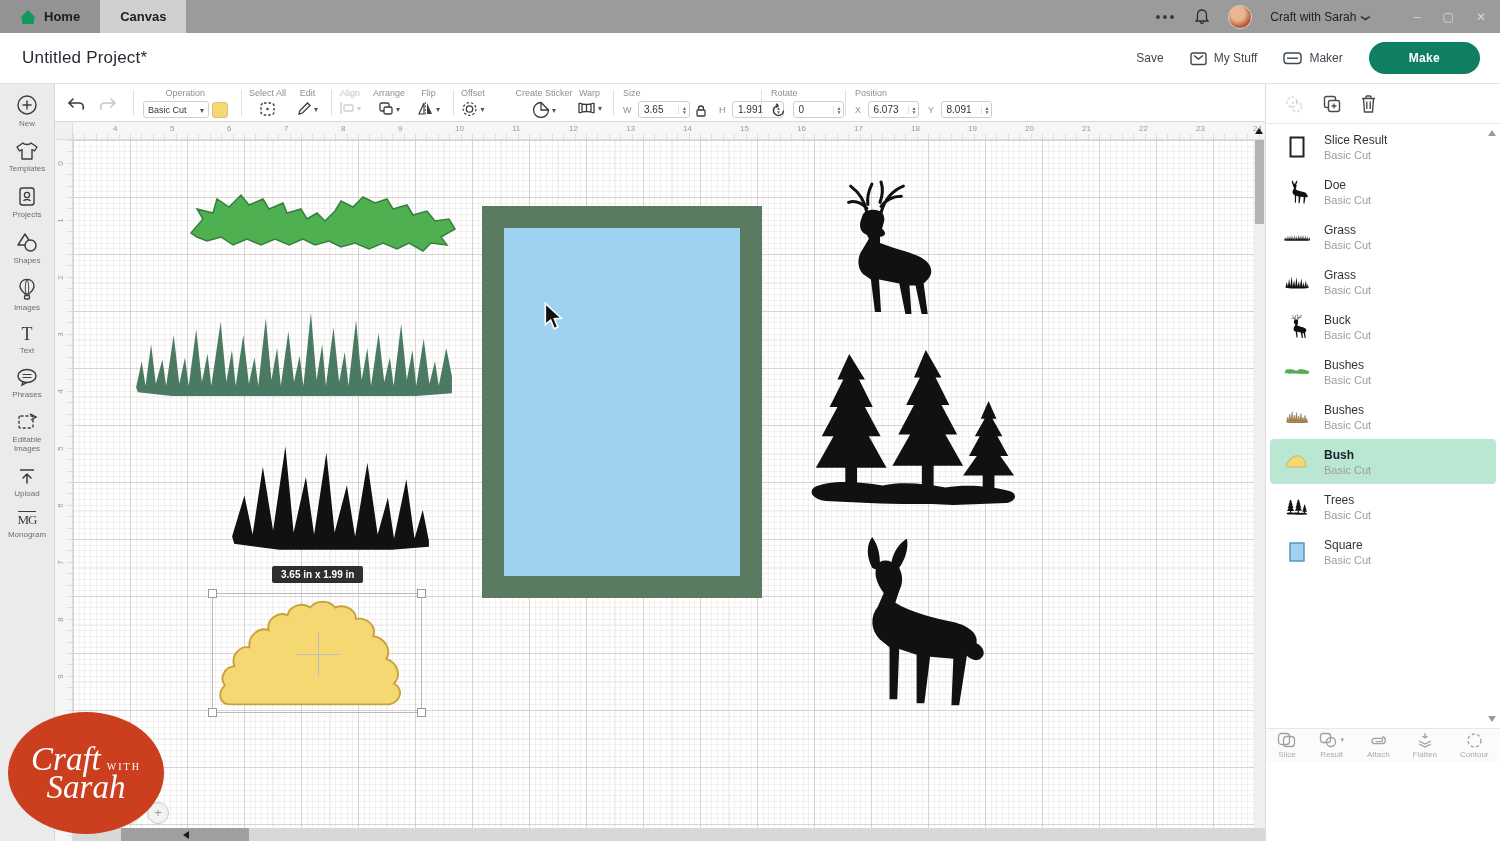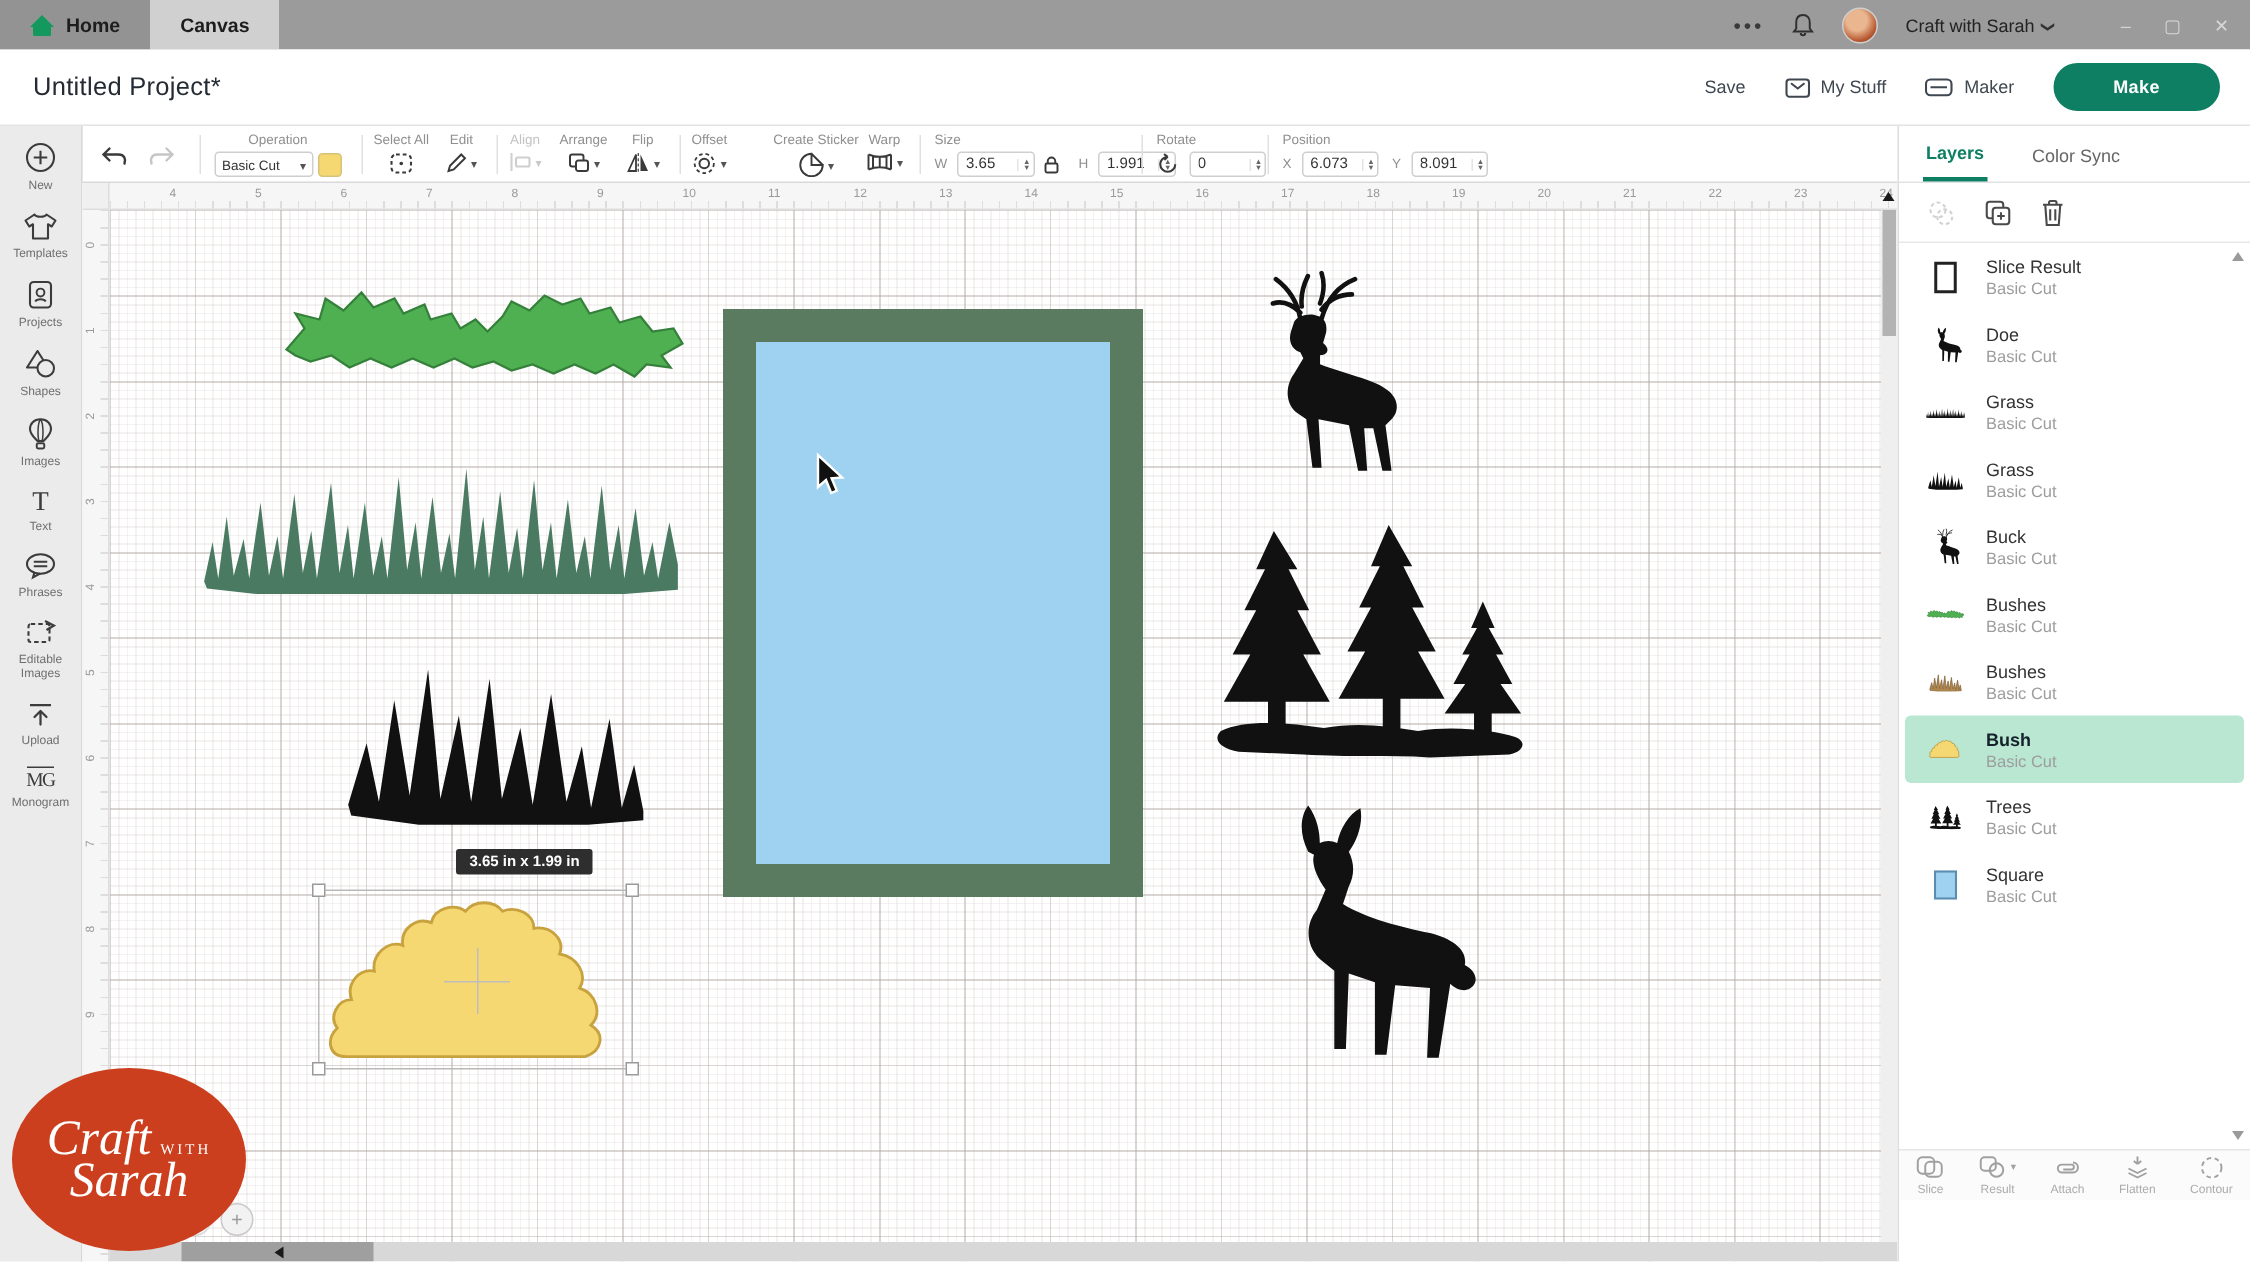--- a/index.html
+++ b/index.html
@@ -81,21 +81,21 @@
   .c-yellow use { stroke:#c7a23e; stroke-width:2; }
 
   .frame-rect { position:absolute; background:#5b7b60; }
   .frame-inner { position:absolute; background:#9fd1f1; }
 
   .selbox { position:absolute; border:1px solid #b9b9b9; }
   .handle { position:absolute; width:9px; height:9px; background:#fff; border:1px solid #9a9a9a; }
   .crosshair { position:absolute; width:44px; height:44px; }
   .crosshair:before { content:""; position:absolute; left:50%; top:0; width:1px; height:100%; background:#bdbdbd; }
   .crosshair:after { content:""; position:absolute; top:50%; left:0; height:1px; width:100%; background:#bdbdbd; }
-  .tooltip { position:absolute; background:#2e2e2e; color:#fff; font-size:10px; font-weight:700; padding:3px 9px; border-radius:2px; white-space:nowrap;margin-left:32px; }
+  .tooltip { position:absolute; background:#2e2e2e; color:#fff; font-size:10px; font-weight:700; padding:3px 9px; border-radius:2px; white-space:nowrap; }
 
   .hscroll { position:absolute; left:18px; right:0; bottom:0; height:13px; background:#d8d8d8; }
   .hthumb { position:absolute; left:48px; top:0; width:128px; height:13px; background:#9f9f9f; }
   .harrow-l { position:absolute; left:110px; top:3px; border-top:4px solid transparent; border-bottom:4px solid transparent; border-right:6px solid #1a1a1a; }
   .vscroll { position:absolute; right:0; top:18px; width:11px; height:688px; background:#efefef; }
   .vthumb { position:absolute; top:0; left:1px; width:9px; height:84px; background:#b3b3b3; }
   .varrow-up { position:absolute; right:2px; top:6px; border-left:4px solid transparent; border-right:4px solid transparent; border-bottom:6px solid #1a1a1a; }
 
   .zoombtn { position:absolute; width:22px; height:22px; border-radius:50%; border:1px solid #c9c9c9; background:#f2f2f2; color:#9a9a9a; font-size:13px; line-height:20px; text-align:center; }
   .zoombtn:before { content:"+"; }
@@ -549,24 +549,20 @@
 
 <div class="logo">
   <div style="display:flex; align-items:baseline; gap:6px;justify-content:flex-end;">
     <span class="l1">Craft</span>
     <span class="lw" style="margin:0;">WITH</span>
   </div>
   <span class="l2">Sarah</span>
 </div>
 
 <div class="panel">
-  <div class="ptabs">
-    <span class="ptab active">Layers</span>
-    <span class="ptab">Color Sync</span>
-  </div>
   <div class="ptools">
     <svg width="20" height="20" viewBox="0 0 20 20">
         <circle cx="8" cy="8" r="5" fill="none" stroke="#d2d2d2" stroke-width="1.4" stroke-dasharray="2.5 2"></circle>
         <circle cx="12.5" cy="12.5" r="5" fill="none" stroke="#d2d2d2" stroke-width="1.4" stroke-dasharray="2.5 2"></circle>
       </svg>
     <svg width="20" height="20" viewBox="0 0 20 20">
         <rect x="2.5" y="2.5" width="11" height="11" rx="2" fill="none" stroke="#4a4a4a" stroke-width="1.4"></rect>
         <rect x="6.5" y="6.5" width="11" height="11" rx="2" fill="#fff" stroke="#4a4a4a" stroke-width="1.4"></rect>
         <path d="M12,9.5 V14.5 M9.5,12 H14.5" stroke="#4a4a4a" stroke-width="1.3"></path>
       </svg>

